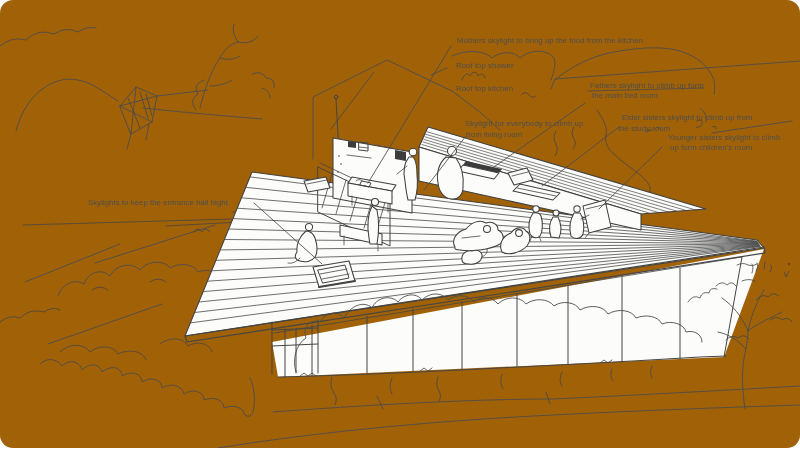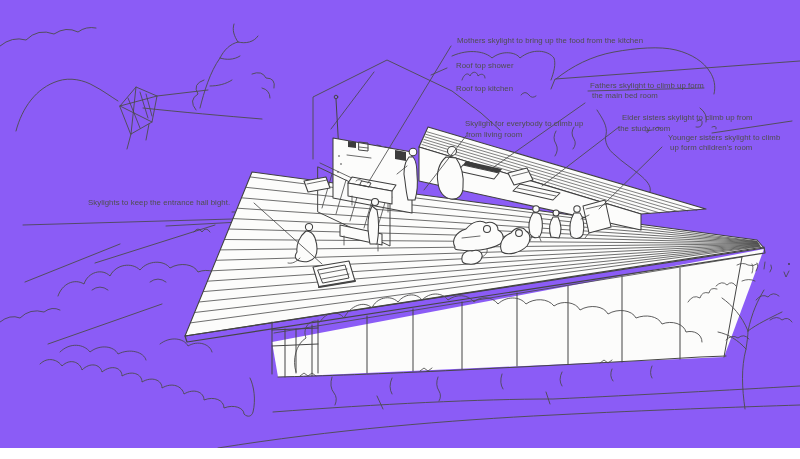--- a/index.html
+++ b/index.html
@@ -1,17 +1,17 @@
 <!DOCTYPE html>
 <html><head>
 <meta charset="utf-8">
 <style>
   html,body{margin:0;padding:0;background:#ffffff;}
-  .canvas{position:relative;width:800px;height:448px;background:#8b5cf6;overflow:hidden;
-          font-family:"Liberation Sans",sans-serif;}
+  .canvas{position:relative;width:800px;height:448px;background:#a16207;overflow:hidden;
+          font-family:"Liberation Sans",sans-serif;border-radius:13px;}
   svg{position:absolute;left:0;top:0;}
   svg *{vector-effect:none;}
   .stk{fill:none;stroke:#454545;stroke-width:1;stroke-linecap:round;stroke-linejoin:round;}
   .thin{stroke-width:.8;}
   .bg{stroke:#4c4c4c;stroke-width:.9;}
   .paper{fill:#fcfcfb;stroke:#3f3f3f;stroke-width:1.05;stroke-linejoin:round;}
   .white{fill:#fcfcfb;stroke:none;}
   .inkfill{fill:#3c3c3c;stroke:none;}
   .lbl{font-family:"Liberation Sans",sans-serif;font-size:7.8px;fill:#4e4e4e;stroke:none;letter-spacing:.05px;}
   .leader{fill:none;stroke:#4a4a4a;stroke-width:.85;stroke-linecap:round;}

